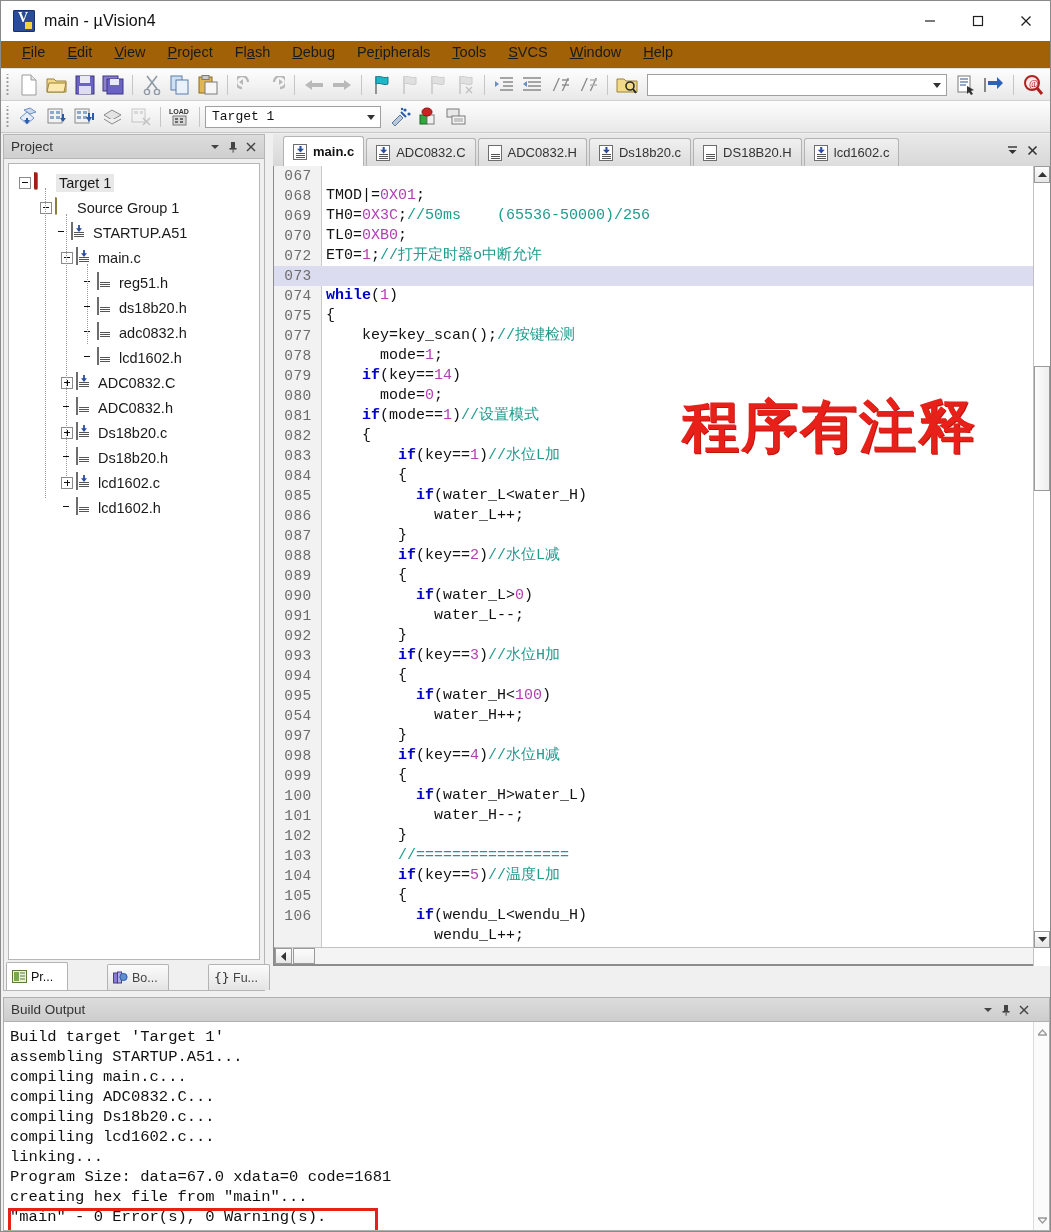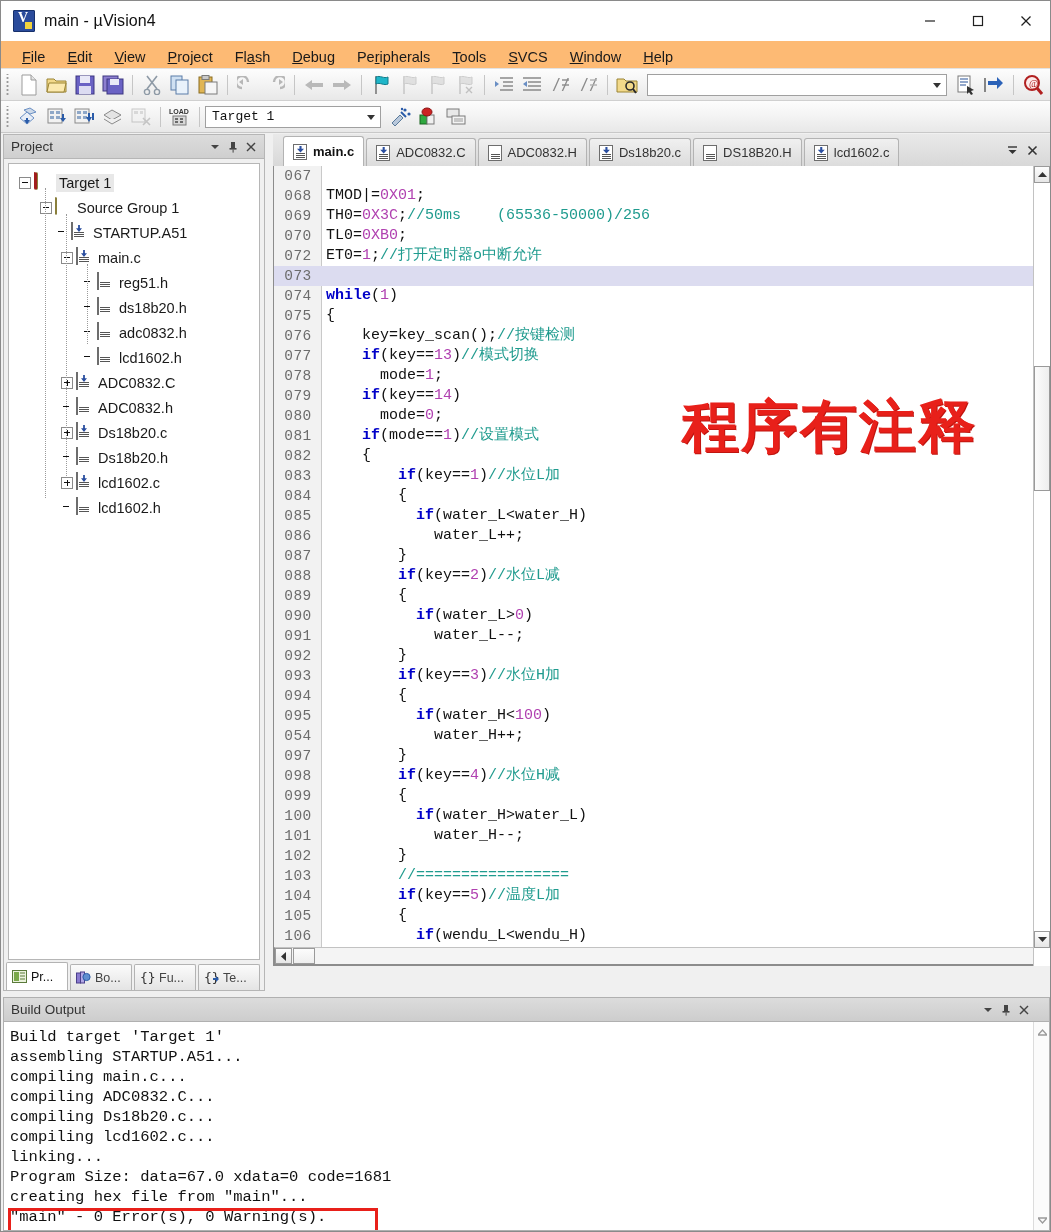--- a/index.html
+++ b/index.html
@@ -45,23 +45,23 @@
   .win-btns { margin-left: auto; display: flex; height: 40px; }
   .win-btn {
     width: 48px; height: 40px; display: flex; align-items: center; justify-content: center;
     color: #202020;
   }
   .win-btn svg { display: block; }
 
   
   .menubar {
     position: absolute; left: 0; top: 40px; width: 1049px; height: 28px;
-    background: #fdba74;
+    background: #a16207;
     border-bottom: 1px solid #e2e2e2;
-    display: flex; align-items: flex-end; padding-left: 10px;
+    display: flex; align-items: flex-start; padding-left: 10px;
   }
   .menu-item {
     font-size: 14.5px; color: #1a1a1a; padding: 3px 11px; white-space: nowrap;
   }
   .menu-item u { text-decoration: underline; }
 
   
   .toolbar {
     position: absolute; left: 0; width: 1049px; height: 32px;
     background: linear-gradient(to bottom,#fdfdfd 0%,#f3f3f3 50%,#e8e8e8 100%);
@@ -154,20 +154,21 @@
     clip-path: polygon(35% 0,65% 0,65% 45%,100% 45%,50% 100%,0 45%,35% 45%);
   }
   .tline-v {
     position: absolute; width: 0; border-left: 1px dotted #9a9a9a;
   }
   .node-label.sel { background: #e8e8e8; padding: 1px 3px; }
 
   .panel-tabs {
     height: 30px; display: flex; align-items: flex-end; padding: 0 2px;
     background: #f0f0f0;
+    gap: 37px;
   }
   .ptab {
     height: 26px; min-width: 62px; margin-right: 2px;
     background: linear-gradient(to bottom,#fbfbfb,#e4e4e4);
     border: 1px solid #b3b3b3; border-bottom: none;
     display: flex; align-items: center; padding: 0 5px;
     font-size: 12.5px; color: #444; border-radius: 2px 2px 0 0;
   }
   .ptab.active { background: #ffffff; color: #111; height: 28px; }
   .ptab .pico { width: 16px; height: 14px; margin-right: 3px; flex: 0 0 auto; }
@@ -808,21 +809,20 @@
       <div class="gutter2"></div>
       <div class="code-lines" id="code-lines">
           <div class="cline"><span class="ln">067</span><span class="src">    <span class="tk-pun">TMOD|=</span><span class="tk-num">0X01</span><span class="tk-pun">;</span></span></div>
           <div class="cline"><span class="ln">068</span><span class="src">    <span class="tk-pun">TH0=</span><span class="tk-num">0X3C</span><span class="tk-pun">;</span><span class="tk-cmt">//50ms    (65536-50000)/256</span></span></div>
           <div class="cline"><span class="ln">069</span><span class="src">    <span class="tk-pun">TL0=</span><span class="tk-num">0XB0</span><span class="tk-pun">;</span></span></div>
           <div class="cline"><span class="ln">070</span><span class="src">    <span class="tk-pun">ET0=</span><span class="tk-num">1</span><span class="tk-pun">;</span><span class="tk-cmt">//打开定时器o中断允许</span></span></div>
           <div class="cline"><span class="ln">072</span><span class="src">    <span class="tk-pun">TR0=</span><span class="tk-num">1</span><span class="tk-pun">;</span><span class="tk-cmt">//打开定时器</span></span></div>
           <div class="cline hl"><span class="ln">073</span><span class="src">    <span class="tk-kw">while</span><span class="tk-pun">(</span><span class="tk-num">1</span><span class="tk-pun">)</span></span></div>
           <div class="cline"><span class="ln">074</span><span class="src">    <span class="tk-pun">{</span></span></div>
           <div class="cline"><span class="ln">075</span><span class="src">        <span class="tk-pun">key=key_scan();</span><span class="tk-cmt">//按键检测</span></span></div>
-          <div class="cline"><span class="ln">076</span><span class="src">        <span class="tk-kw">if</span><span class="tk-pun">(key==</span><span class="tk-num">13</span><span class="tk-pun">)</span><span class="tk-cmt">//模式切换</span></span></div>
           <div class="cline"><span class="ln">077</span><span class="src">          <span class="tk-pun">mode=</span><span class="tk-num">1</span><span class="tk-pun">;</span></span></div>
           <div class="cline"><span class="ln">078</span><span class="src">        <span class="tk-kw">if</span><span class="tk-pun">(key==</span><span class="tk-num">14</span><span class="tk-pun">)</span></span></div>
           <div class="cline"><span class="ln">079</span><span class="src">          <span class="tk-pun">mode=</span><span class="tk-num">0</span><span class="tk-pun">;</span></span></div>
           <div class="cline"><span class="ln">080</span><span class="src">        <span class="tk-kw">if</span><span class="tk-pun">(mode==</span><span class="tk-num">1</span><span class="tk-pun">)</span><span class="tk-cmt">//设置模式</span></span></div>
           <div class="cline"><span class="ln">081</span><span class="src">        <span class="tk-pun">{</span></span></div>
           <div class="cline"><span class="ln">082</span><span class="src">            <span class="tk-kw">if</span><span class="tk-pun">(key==</span><span class="tk-num">1</span><span class="tk-pun">)</span><span class="tk-cmt">//水位L加</span></span></div>
           <div class="cline"><span class="ln">083</span><span class="src">            <span class="tk-pun">{</span></span></div>
           <div class="cline"><span class="ln">084</span><span class="src">              <span class="tk-kw">if</span><span class="tk-pun">(water_L&lt;water_H)</span></span></div>
           <div class="cline"><span class="ln">085</span><span class="src">                <span class="tk-pun">water_L++;</span></span></div>
           <div class="cline"><span class="ln">086</span><span class="src">            <span class="tk-pun">}</span></span></div>

